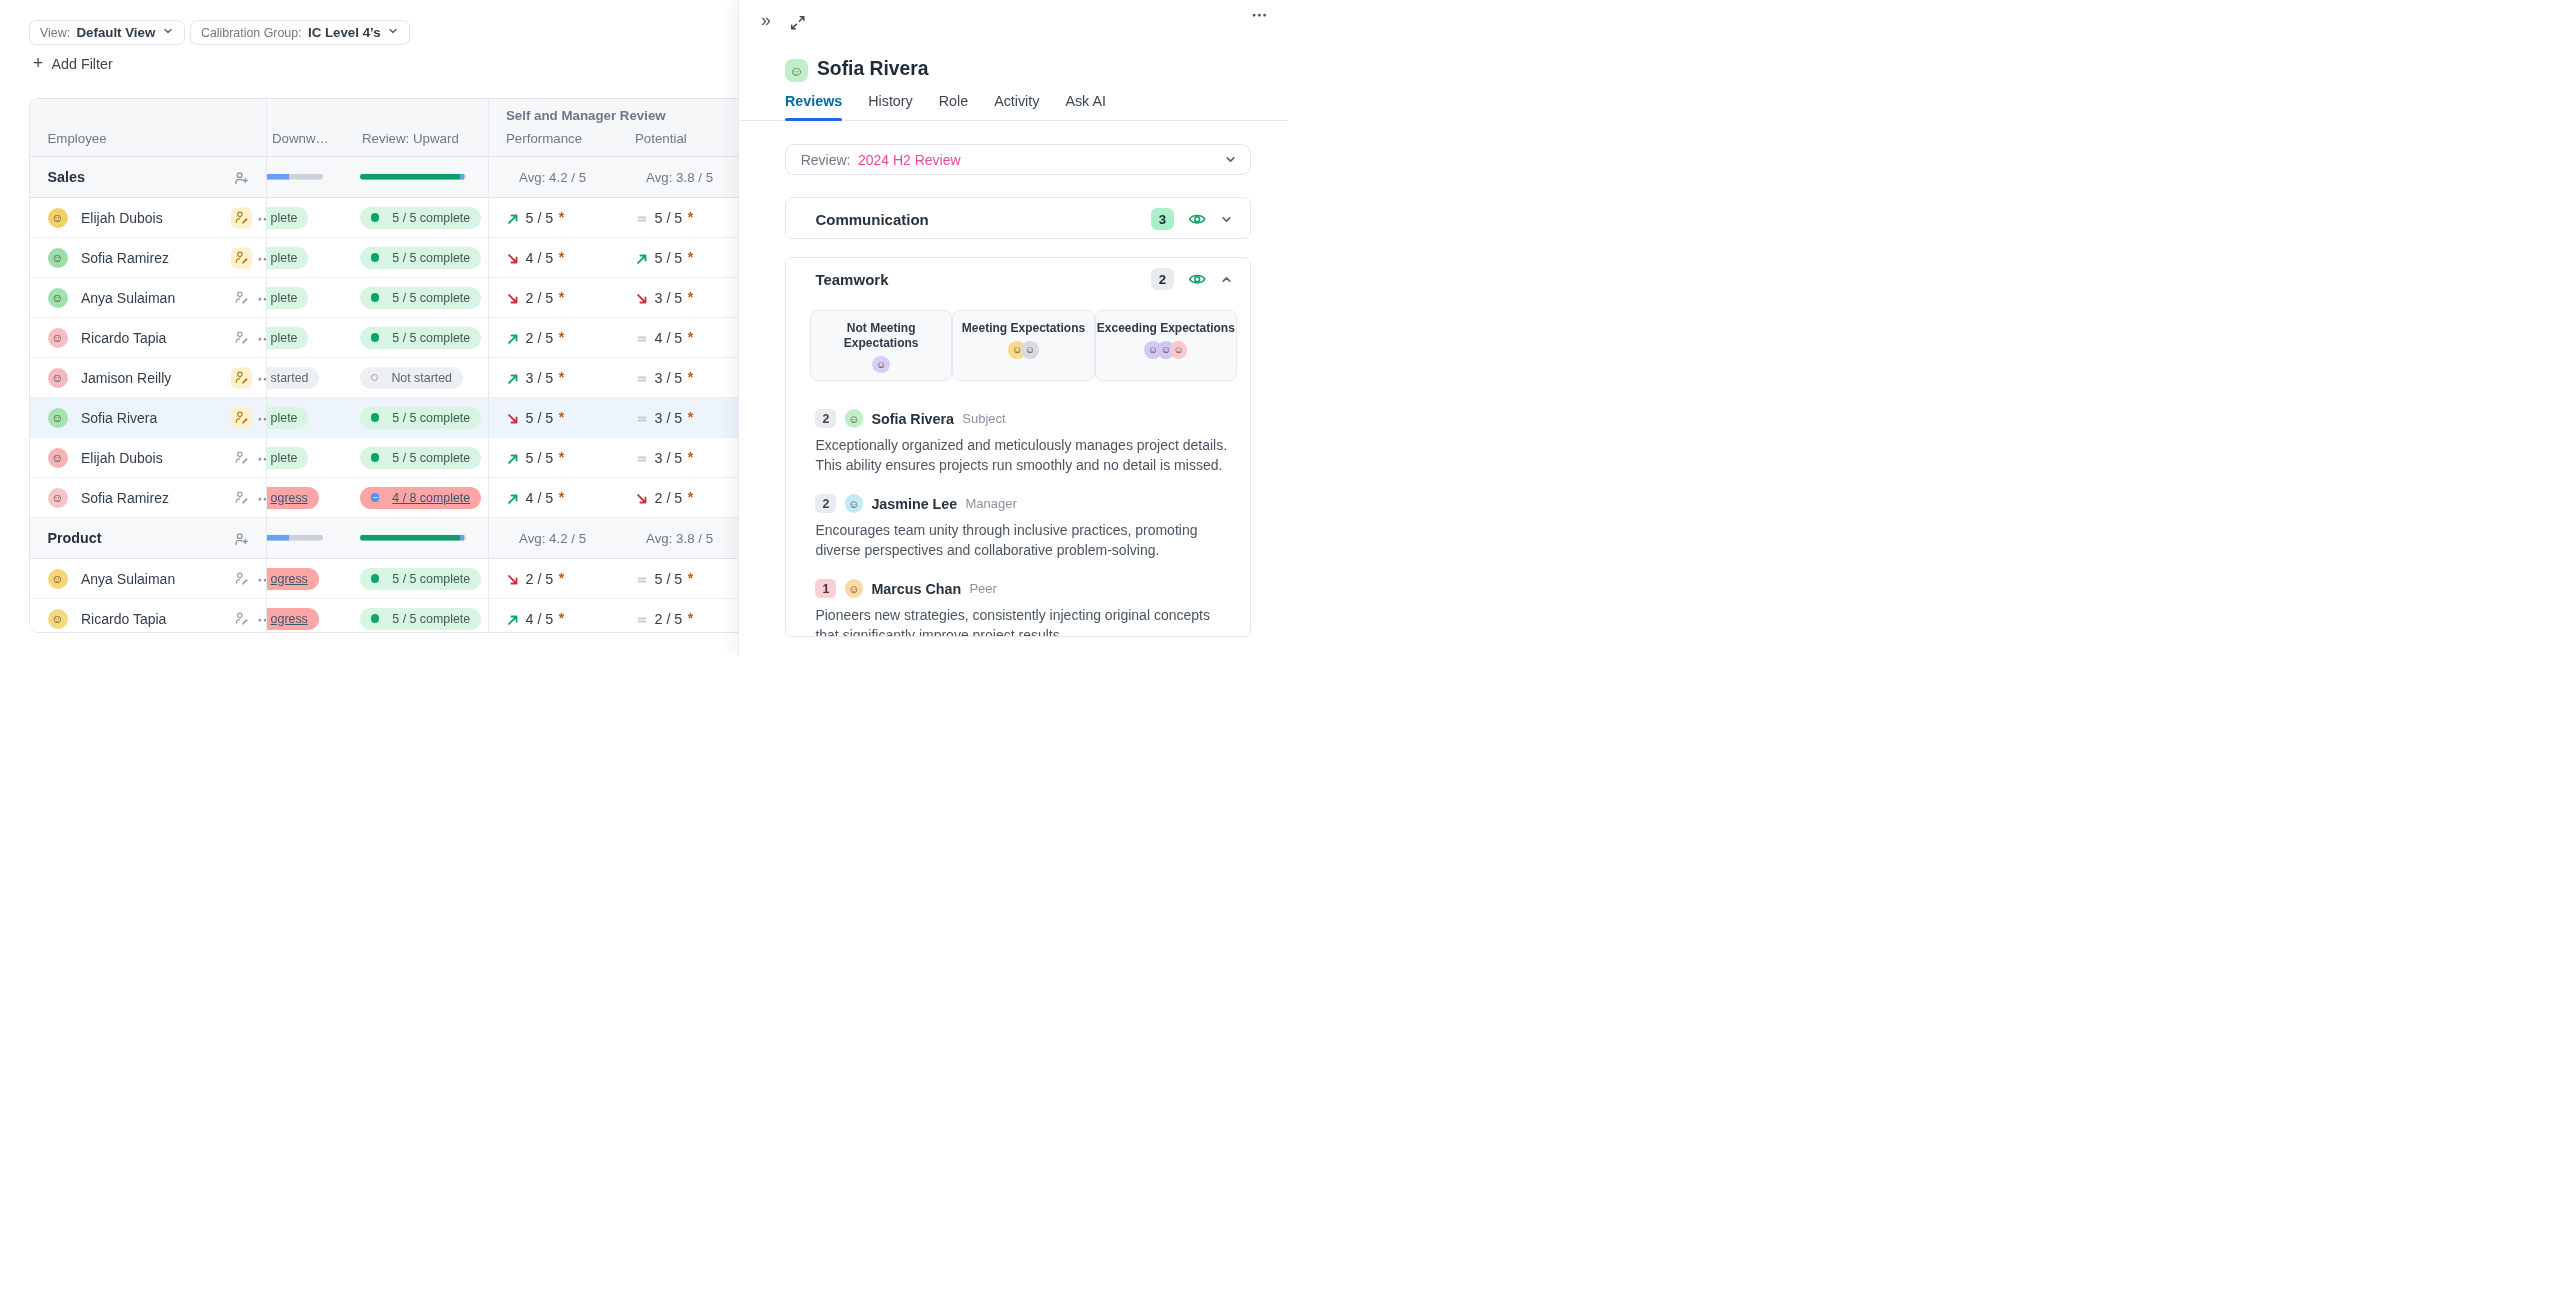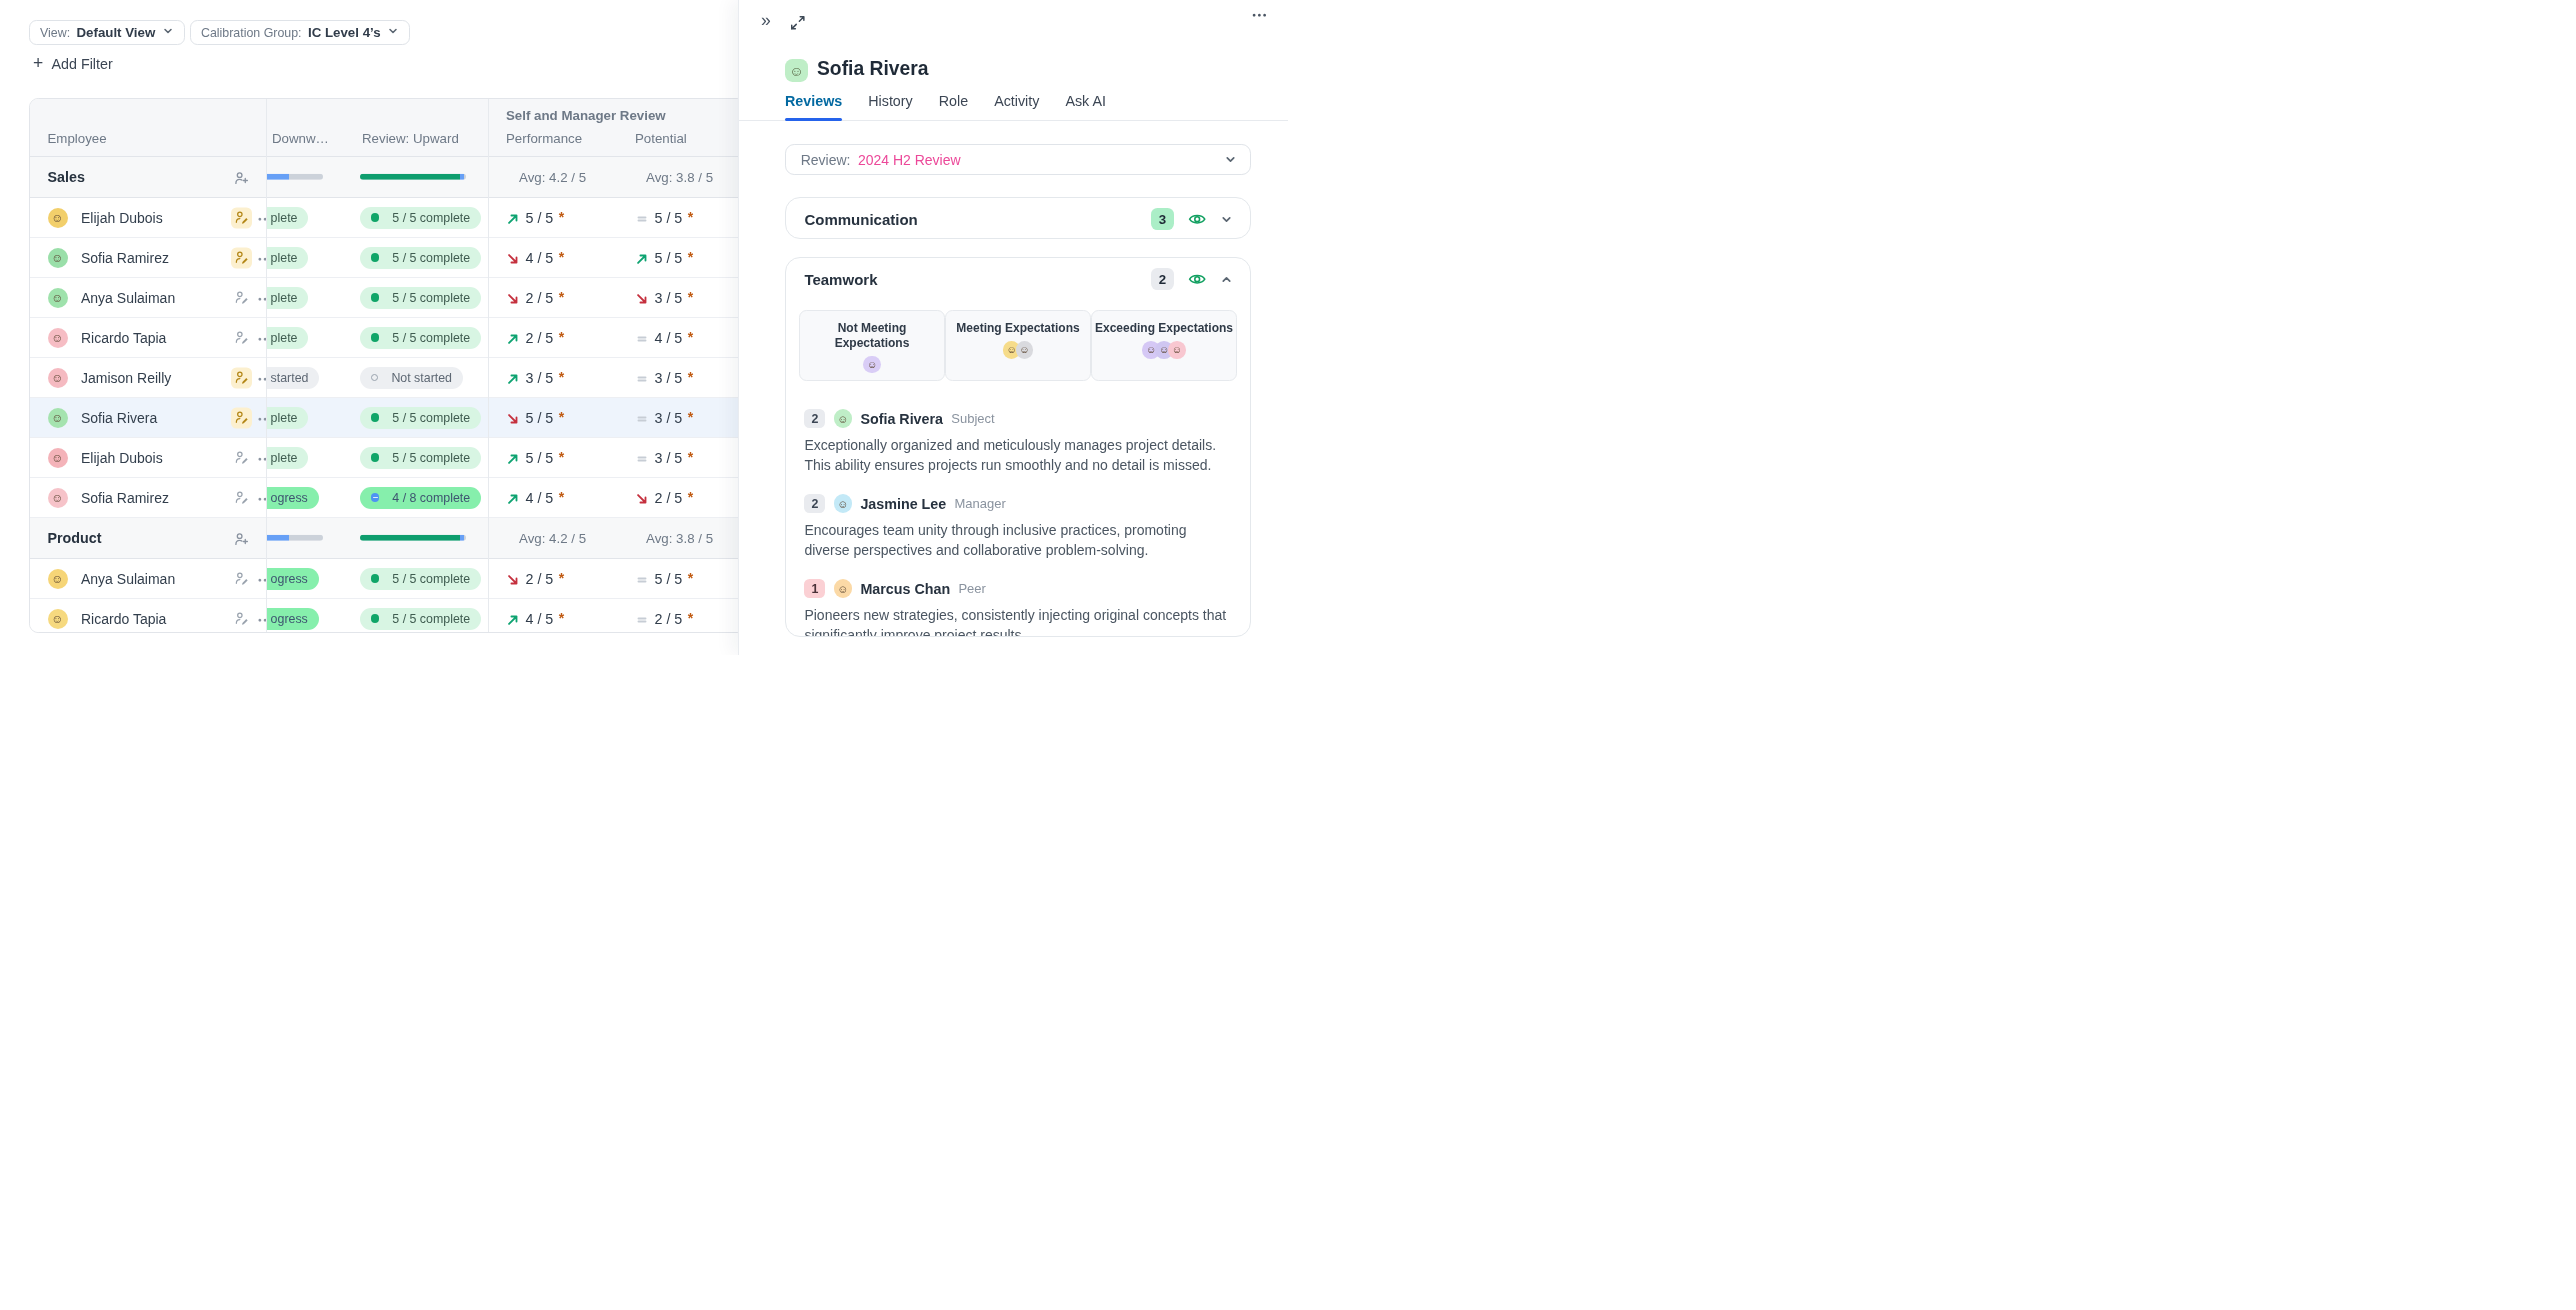--- a/index.html
+++ b/index.html
@@ -64,21 +64,21 @@
   .bar-up   { left:330px; width:106px; height:6.4px; border-radius:3.7px; }
   .sblue { background:#67a0f6; } .sgray { background:#ccd2da; }
   .sgreen { background:#0e9e6e; }
   .avg { font-size:13.3px; color:#6e7987; }
   .avg-perf { left:489px; } .avg-pot { left:616px; }
 
   .pill { height:22px; display:inline-flex; align-items:center; font-size:12.4px; border-radius:11px; white-space:nowrap; }
   .pill-down { left:236px; border-radius:0 11px 11px 0; padding:0 11px 0 4.6px; }
   .pill-up   { left:330px; padding:0 11px; gap:13px; }
   .p-green { background:#d8f5e3; color:#3f5c50; }
-  .p-blue  { background:#86efac; color:#3e5570; }
+  .p-blue  { background:#fca5a5; color:#3e5570;text-decoration:underline; }
   .p-gray  { background:#edeff2; color:#5d6773; }
   .dot { width:8.3px; height:8.3px; border-radius:50%; flex:none; position:relative; }
   .dot.complete { background:#10a568; }
   .dot.progress { background:#4d94f2; }
   .dot.progress::after { content:""; position:absolute; left:1.8px; right:1.8px; top:3.3px; height:1.7px; background:#dcebfd; border-radius:0.9px; }
   .dot.notstarted { width:7.4px; height:7.4px; background:transparent; border:1.4px solid #9aa3ae; }
 
   .cell { display:inline-flex; align-items:flex-end; gap:5.5px; }
   .cell-perf { left:476px; } .cell-pot { left:605px; }
   .tval { font-size:14.3px; font-weight:500; color:#313d4b; }
@@ -103,21 +103,21 @@
 
   .review-select {
     position:absolute; left:46px; top:144px; width:466px; height:31px; background:#fff;
     border:0.9px solid #e0e4e9; border-radius:9.2px; display:flex; align-items:center; gap:7.4px;
     padding:0 13px 0 14.7px; cursor:pointer; font-family:inherit;
   }
   .review-select .rs-label { font-size:14px; color:#6e7987; }
   .review-select .rs-value { font-size:14px; font-weight:500; color:#ec4899; }
   .review-select .chev { margin-left:auto; line-height:0; }
 
-  .card { position:absolute; left:46px; width:466px; background:#fff; border:0.9px solid #e4e8ec; border-radius:15px; }
+  .card { position:absolute; left:46px; width:466px; background:#fff; border:0.9px solid #e4e8ec; border-radius:7px;padding-left:11px; }
   .card-head { height:42px; display:flex; align-items:center; padding:0 16.6px 0 18.4px; }
   .card-title { font-size:15px; font-weight:700; color:#27323f; }
   .head-right { margin-left:auto; display:flex; align-items:center; gap:14px; }
   .count-badge { min-width:23px; height:22px; border-radius:6.4px; display:flex; align-items:center; justify-content:center;
                  font-size:13.3px; font-weight:600; color:#1f2a37; padding:0 5.5px; }
   .count-badge.green { background:#abeec7; }
   .count-badge.gray  { background:#e9ebef; }
   .icon-btn { background:none; border:none; cursor:pointer; line-height:0; padding:0; }
   #communication-card { top:197px; height:42px; }
   #teamwork-card { top:257px; height:380px; overflow:hidden; }

